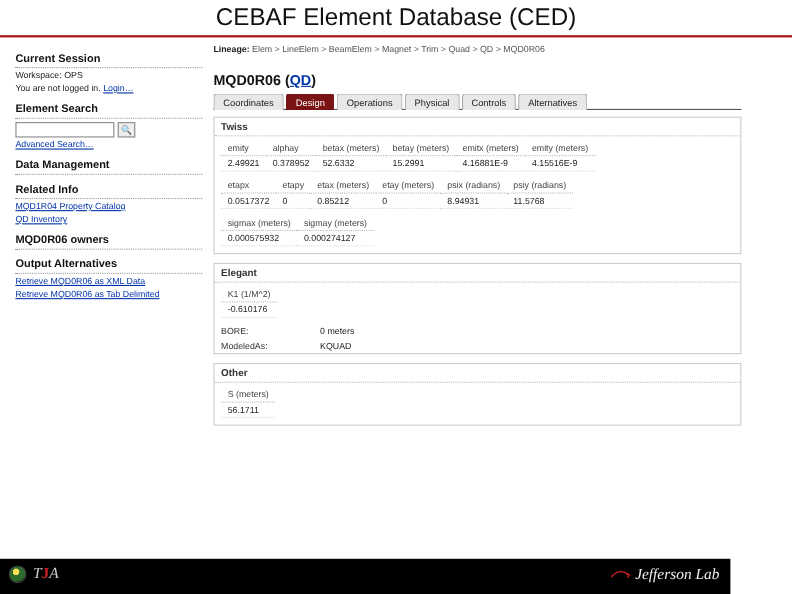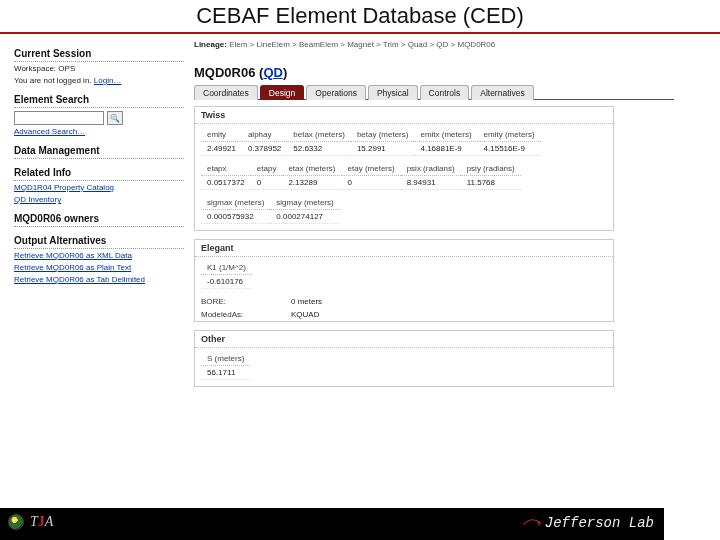--- a/index.html
+++ b/index.html
@@ -16,34 +16,34 @@
   .search-input { width: 90px; height: 14px; border: 1px solid #888; font-size: 8px; padding: 0 2px; }
   .search-btn { width: 16px; height: 14px; border: 1px solid #888; background: #eee; font-size: 8px; display:flex; align-items:center; justify-content:center; cursor:pointer; }
   .main { position: absolute; left: 180px; top: 0; width: 510px; }
   .lineage { font-size: 8px; color: #555; margin-bottom: 16px; }
   .lineage b { font-weight: bold; color: #222; }
   .elem-title { font-size: 13px; font-weight: bold; color: #111; margin-bottom: 4px; }
   .elem-title .typ { color: #0033aa; text-decoration: underline; }
   .tabs { display: flex; gap: 2px; border-bottom: 1px solid #555; margin-bottom: 6px; width: 480px; }
   .tab { padding: 2px 8px; font-size: 8.5px; background: #e8e8e8; border: 1px solid #aaa; border-bottom: none; border-radius: 3px 3px 0 0; cursor: pointer; position: relative; top: 1px; }
   .tab.active { background: #7a1414; color: #fff; border-color: #7a1414; }
-  .panel { border: 1px solid #ccc; width: 420px; margin-bottom: 8px; background: #fff; }
+  .panel { border: 1px solid #ccc; width: 480px; margin-bottom: 8px; background: #fff; }
   .panel-head { font-size: 9px; font-weight: bold; color: #333; padding: 3px 6px; border-bottom: 1px dotted #bbb; }
   table.grid { border-collapse: collapse; margin: 4px 6px 6px 6px; font-size: 8px; }
   table.grid th { text-align: left; padding: 2px 6px; font-weight: normal; color: #444; border-bottom: 1px dotted #bbb; }
   table.grid td { padding: 2px 6px; color: #222; border-bottom: 1px dotted #ddd; }
   .kv { display: flex; font-size: 8px; padding: 2px 6px; }
   .kv .k { width: 90px; color: #333; }
   .kv .v { color: #222; }
   .footer { position: absolute; left: 0; bottom: 0; width: 664px; height: 32px; background: #000; }
   .footer-left { position: absolute; left: 8px; top: 6px; display: flex; align-items: center; gap: 6px; }
   .seal { width: 16px; height: 16px; border-radius: 50%; background: radial-gradient(circle at 40% 35%, #ffdd55 0 24%, #2b6b2b 26% 70%, #0d2d0d 72% 100%); border: 1px solid #444; }
   .tja { font-family: 'Times New Roman', serif; font-size: 14px; color: #ccc; font-style: italic; }
   .tja .j { color: #cc2222; font-style: normal; font-weight: bold; }
-  .footer-right { position: absolute; right: 10px; top: 7px; font-family: Liberation Mono, monospace; font-size: 14px; color: #eee; font-style: italic; display:flex; align-items:center; gap:4px;text-align:right;}
+  .footer-right { position: absolute; right: 10px; top: 7px; font-family: Liberation Serif, serif; font-size: 14px; color: #eee; font-style: italic; display:flex; align-items:center; gap:4px;text-align:right;}
   .jarrow { width: 18px; height: 10px; }
   .jarrow svg { display:block; }
 </style>
 </head>
 <body>
 <div class="slide">
 
 <div class="title-bar">
   <div class="title-text">CEBAF Element Database (CED)</div>
 </div>
@@ -73,21 +73,20 @@
     <div class="sb-head">Data Management</div>
 
     <div class="sb-head">Related Info</div>
     <div class="sb-text sb-link">MQD1R04 Property Catalog</div>
     <div class="sb-text sb-link">QD Inventory</div>
 
     <div class="sb-head">MQD0R06 owners</div>
 
     <div class="sb-head">Output Alternatives</div>
     <div class="sb-text sb-link">Retrieve MQD0R06 as XML Data</div>
-    <div class="sb-text sb-link">Retrieve MQD0R06 as Plain Text</div>
     <div class="sb-text sb-link">Retrieve MQD0R06 as Tab Delimited</div>
   </div>
 
   <div class="main">
     <div class="lineage">
       <b>Lineage:</b>
       <span>Elem &gt; LineElem &gt; BeamElem &gt; Magnet &gt; Trim &gt; Quad &gt; QD &gt; MQD0R06</span>
     </div>
     <div class="elem-title">
       <span>MQD0R06</span>
@@ -139,21 +138,21 @@
           <th>etay
 (meters)</th>
           <th>psix
 (radians)</th>
           <th>psiy
 (radians)</th>
         </tr>
         <tr>
           <td>0.0517372</td>
           <td>0</td>
-          <td>2.13289</td>
+          <td>0.85212</td>
           <td>0</td>
           <td>8.94931</td>
           <td>11.5768</td>
         </tr>
       </tbody>
           </table>
       <table class="grid">
         <tbody>
               <tr>
           <th>sigmax

